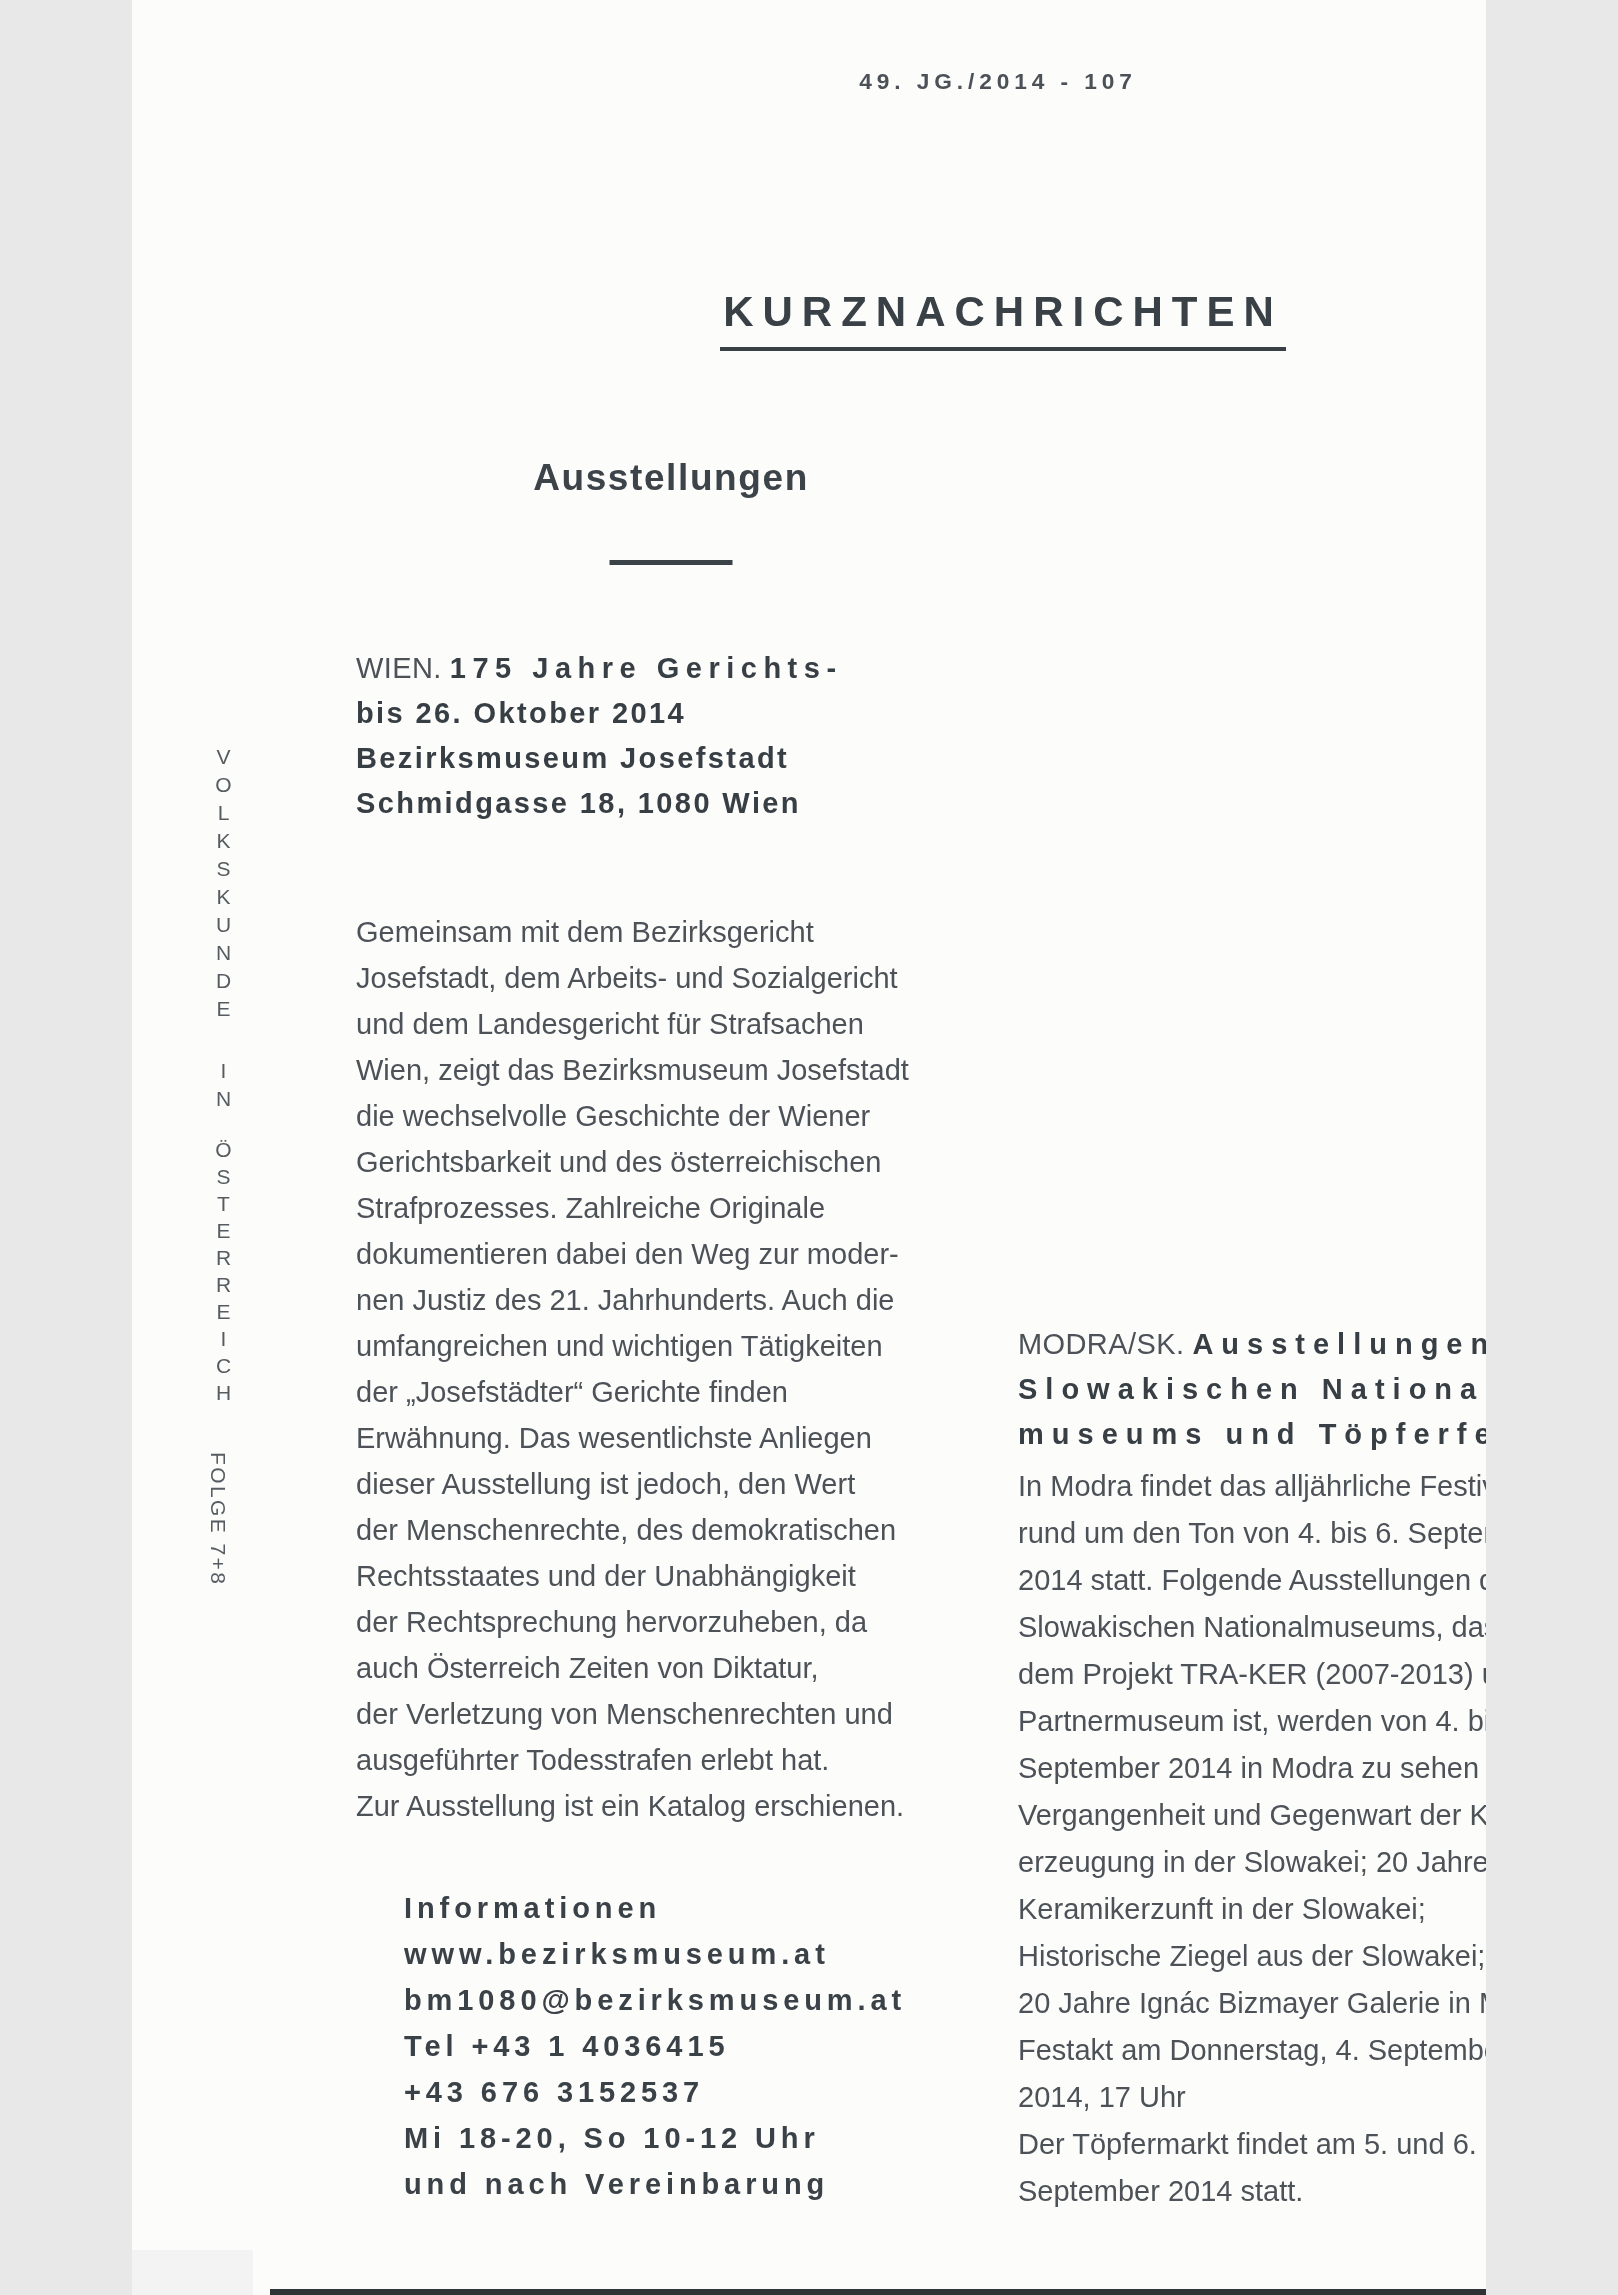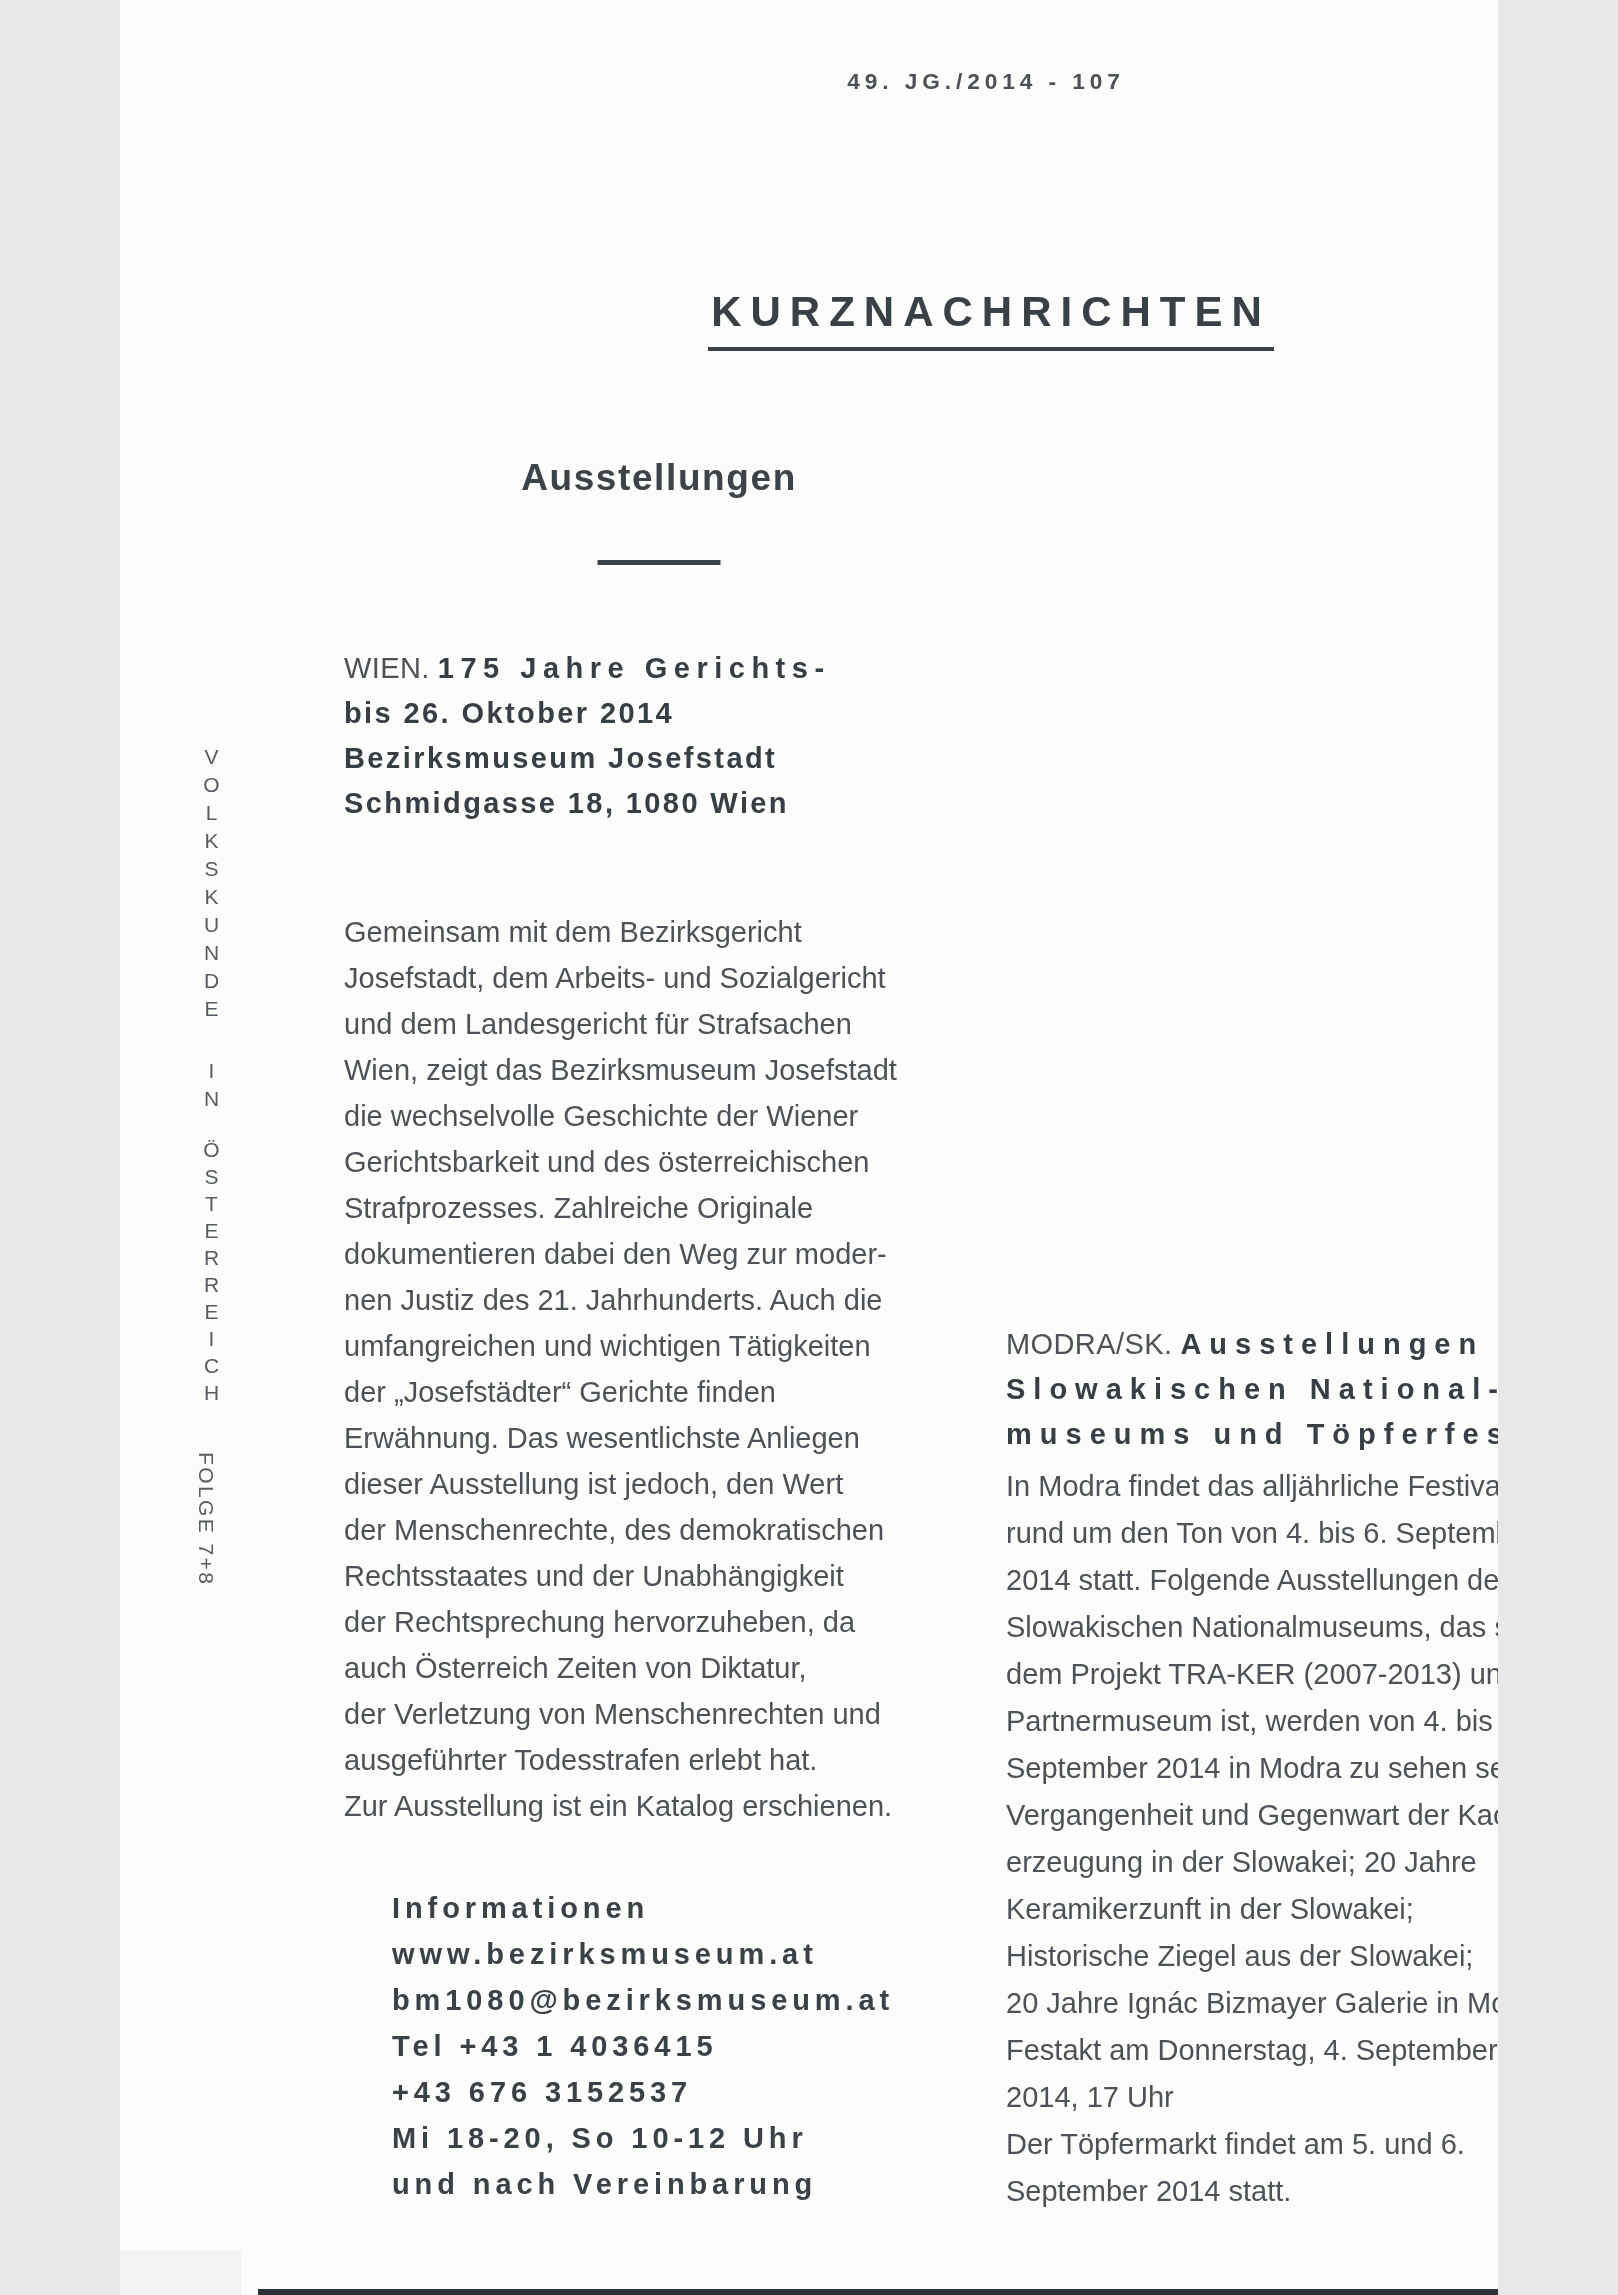--- a/index.html
+++ b/index.html
@@ -10,21 +10,20 @@
     font-family: "Liberation Sans", "DejaVu Sans", sans-serif;
   }
   .page {
     position: relative;
     width: 1354px;
     height: 2295px;
     margin: 0 auto;
     background: #fcfcfb;
     overflow: hidden;
     color: #4c5257;
-    padding-left: 24px;
   }
 
   
   .header-code {
     position: absolute;
     top: 68px;
     left: 866px;
     transform: translateX(-50%);
     font-size: 22.7px;
     font-weight: bold;

